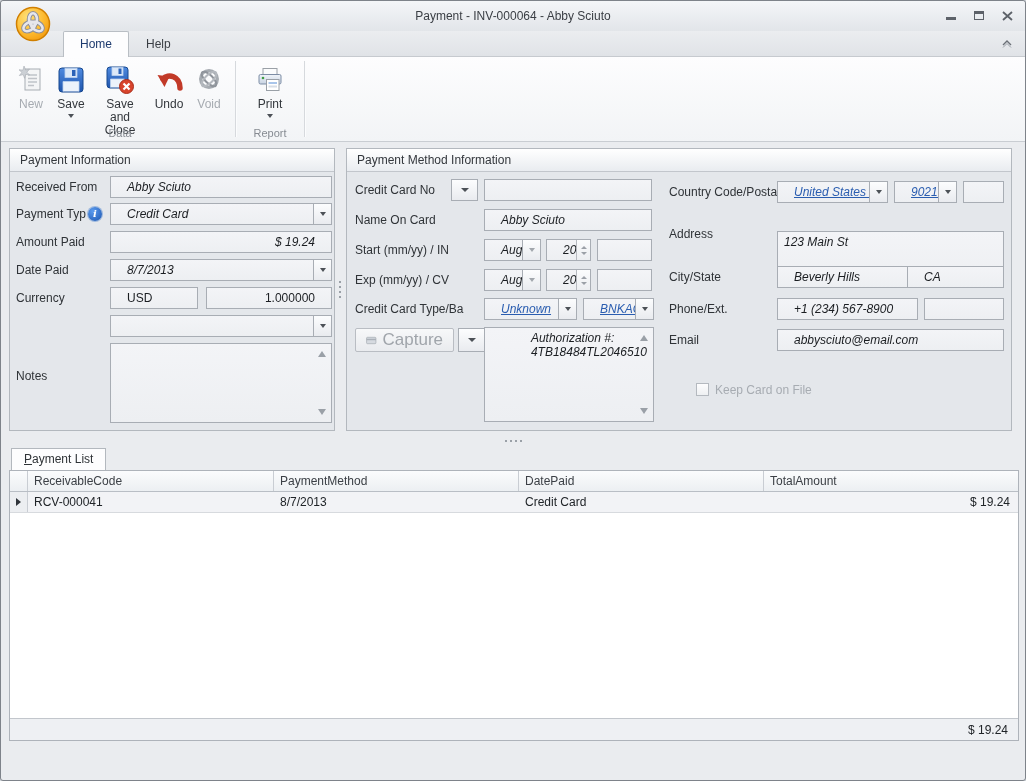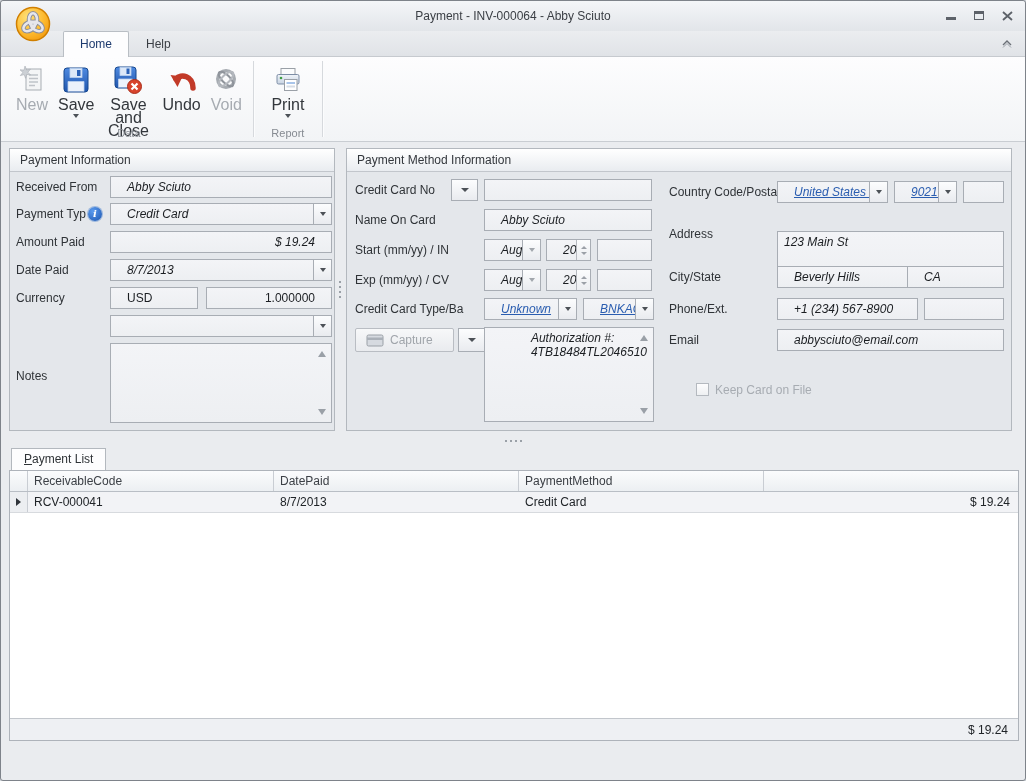--- a/index.html
+++ b/index.html
@@ -19,21 +19,21 @@
   .tabs{position:absolute;left:62px;bottom:-1px;display:flex;}
   .tab{padding:5px 16px 6px;color:#3a3e44;border:1px solid transparent;border-bottom:none;background:none;font-size:12px;font-family:inherit;}
   .tab.active{background:#fdfdfe;border-color:#b9bec4;border-radius:2px 2px 0 0;color:#1d3a6e;}
   .ribbon-collapse{position:absolute;right:12px;bottom:5px;background:none;border:none;padding:0;}
   
   .ribbon{position:absolute;left:0;top:56px;right:0;height:85px;background:linear-gradient(#fdfdfe,#f2f4f6);border-bottom:1px solid #c9cdd2;}
   .rgroups{display:flex;height:100%;padding-left:6px;}
   .rgroup{position:relative;display:flex;align-items:flex-start;padding:3px 4px 16px;}
   .rgroup-label{position:absolute;bottom:2px;left:0;right:0;text-align:center;font-size:11px;color:#868b92;}
   .rsep{width:1px;background:#d6d9dd;margin:4px 2px;box-shadow:1px 0 0 #fbfcfd;}
-  .rbtn{display:flex;flex-direction:column;align-items:center;padding:3px 5px 0;min-width:40px;background:none;border:none;font-family:inherit;font-size:16px;}
+  .rbtn{display:flex;flex-direction:column;align-items:center;padding:3px 5px 0;min-width:40px;background:none;border:none;font-family:inherit;font-size:12px;}
   .ric{height:34px;display:flex;align-items:center;justify-content:center;}
   .rlabel{line-height:13px;text-align:center;color:#33373c;margin-top:1px;white-space:pre-line;}
   .rbtn.disabled .rlabel{color:#a6abb1;}
   .rcaret{margin-top:3px;width:0;height:0;border-left:3.5px solid transparent;border-right:3.5px solid transparent;border-top:4px solid #4c5157;}
   
   .panel{position:absolute;background:#e4e7eb;border:1px solid #b3b8be;box-shadow:inset 0 1px 0 rgba(255,255,255,.8);}
   .panel-hd{height:23px;line-height:23px;padding-left:10px;background:linear-gradient(#ffffff,#e9ecf0);border-bottom:1px solid #c2c6cc;color:#33373c;}
   .panel-bd{position:absolute;left:0;top:24px;right:0;bottom:0;}
   .lbl{position:absolute;line-height:22px;color:#2f3337;white-space:nowrap;}
   .trunc{width:70px;overflow:hidden;}
@@ -54,21 +54,21 @@
   .ta{align-items:flex-start;padding:3px 6px;}
   .pre{white-space:pre-line;line-height:14px;justify-content:flex-end;}
   .sar{position:absolute;right:5px;width:0;height:0;border-left:4.5px solid transparent;border-right:4.5px solid transparent;}
   .sar.up{top:7px;border-bottom:6px solid #9aa0a7;}
   .sar.dn{bottom:7px;border-top:6px solid #9aa0a7;}
   .linkval{color:#2a5db0;text-decoration:underline;}
   .info-badge{position:absolute;width:14px;height:14px;border-radius:50%;background:radial-gradient(circle at 35% 30%,#5b9bef,#1c56b0);
       color:#fff;text-align:center;line-height:14px;font-family:"DejaVu Serif",serif;font-style:italic;font-weight:bold;font-size:10px;box-shadow:0 0 0 1px #9db8dd;}
   .info-badge::after{content:"i";}
   .capbtn{position:absolute;height:24px;border:1px solid #b9bdc3;border-radius:2px;background:linear-gradient(#f7f8f9,#e9ebee);
-      display:flex;align-items:center;gap:6px;padding:0 10px;color:#a0a5ab;font-family:inherit;font-size:12px;}
+      display:flex;align-items:center;gap:6px;padding:0 10px;color:#a0a5ab;font-family:inherit;font-size:17px;}
   .cb{position:absolute;width:13px;height:13px;border:1px solid #b4b9bf;background:linear-gradient(#fdfdfe,#eef0f2);}
   .cb-label{position:absolute;color:#a7acb2;line-height:20px;}
   
   .vsplit{position:absolute;left:334px;top:147px;width:10px;height:283px;display:flex;flex-direction:column;align-items:center;justify-content:center;gap:3px;}
   .hsplit{position:absolute;left:0;top:434px;width:100%;height:12px;display:flex;align-items:center;justify-content:center;gap:3px;}
   .dot{width:2px;height:2px;background:#9aa0a7;}
   
   .list-tab{position:absolute;left:10px;top:447px;height:22px;padding:0 12px;line-height:21px;background:#fdfdfe;border:1px solid #b3b8be;border-bottom:none;color:#2f3337;font-family:inherit;font-size:12px;}
   .accel{text-decoration:underline;}
   .grid{position:absolute;left:8px;top:469px;width:1010px;height:271px;background:#fff;border:1px solid #aeb3ba;display:flex;flex-direction:column;}
@@ -417,22 +417,23 @@
   </div>
 
   <button class="list-tab">
     <span class="accel">P</span><span>ayment List</span>
   </button>
 
   <div class="grid">
     <div class="g-hd">
       <div class="g-hc w-sel"></div>
       <div class="g-hc w1">ReceivableCode</div>
+      <div class="g-hc w3">PaymentMethod</div>
       <div class="g-hc w2">DatePaid</div>
-      <div class="g-hc w3">PaymentMethod</div>
+      <div class="g-hc w4">TotalAmount</div>
     </div>
     <div class="g-row">
       <div class="g-sel">
           <i></i>
         </div>
       <div class="g-cell w1">RCV-000041</div>
       <div class="g-cell w2">8/7/2013</div>
       <div class="g-cell w3">Credit Card</div>
       <div class="g-cell w4">$ 19.24</div>
     </div>

